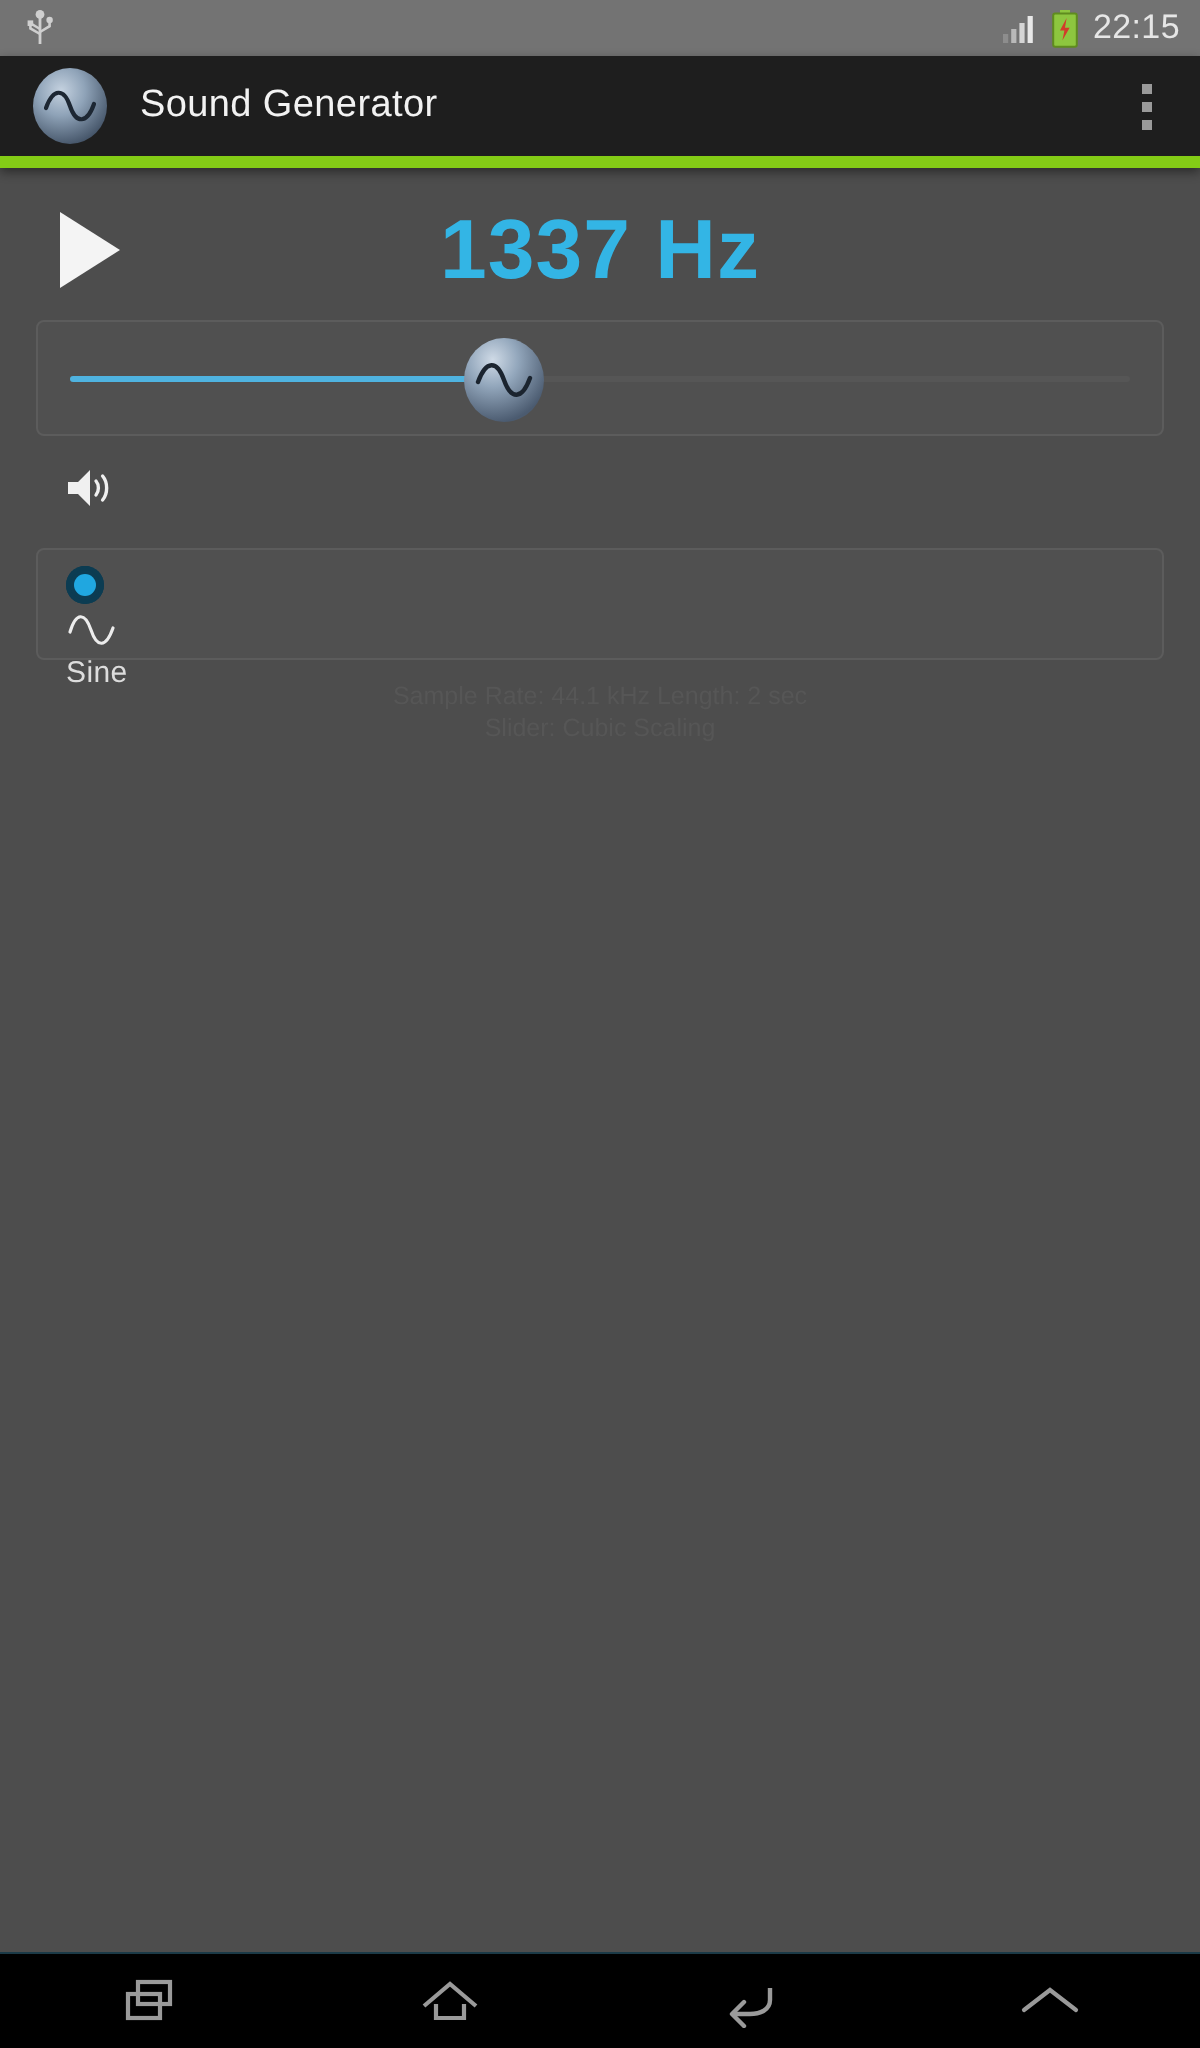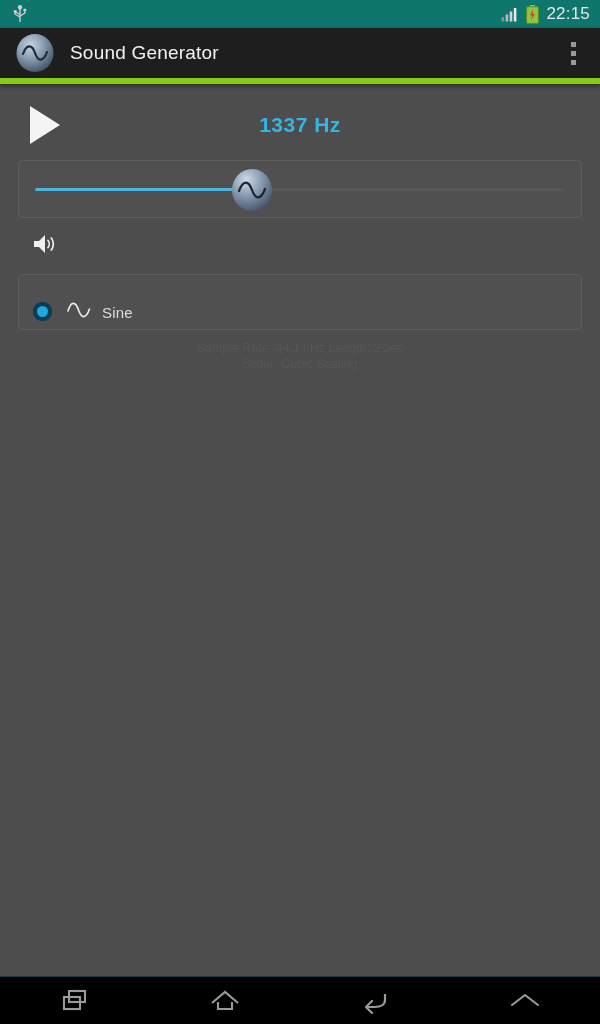--- a/index.html
+++ b/index.html
@@ -6,21 +6,21 @@
   html,body{
     width:600px; height:1024px; overflow:hidden;
     background:#4a4a4a;
     font-family:"Liberation Sans", sans-serif;
     -webkit-font-smoothing:antialiased;
   }
   .screen{ position:relative; width:600px; height:1024px; background:#4d4d4d; }
 
   
   .statusbar{
-    height:28px; background:#0f766e; display:flex; align-items:center;
+    height:28px; background:#737373; display:flex; align-items:center;
     padding:0 10px 0 12px; color:#d8d8d8;
   }
   .sb-left{ display:flex; align-items:center; gap:8px; flex:1; }
   .sb-right{ display:flex; align-items:center; gap:7px; }
   .usb-icon{ width:16px; height:18px; display:block; }
   .signal-icon{ width:18px; height:15px; display:block; }
   .battery-icon{ width:13px; height:19px; display:block; }
   .clock{ font-size:17px; color:#e6e6e6; letter-spacing:.2px; }
 
   
@@ -45,21 +45,21 @@
   }
   .play-btn{
     width:54px; height:48px; display:flex; align-items:center;
     justify-content:center; cursor:pointer; flex:0 0 54px;
   }
   .play-tri{
     width:0;height:0;border-left:30px solid #f4f4f4;
     border-top:19px solid transparent;border-bottom:19px solid transparent;
   }
   .freq-text{
-    flex:1; text-align:center; font-size:21px; font-weight:bold;
+    flex:1; text-align:center; font-size:42px; font-weight:bold;
     color:#33b5e5; letter-spacing:.5px; margin-right:54px;
   }
 
   
   .panel{
     background:#505050; border:1px solid #5c5c5c; border-radius:4px;
   }
   .slider-panel{ height:58px; position:relative; margin-top:2px; }
   .slider-track{
     position:absolute; left:16px; right:16px; top:50%;
@@ -77,21 +77,21 @@
   
   .volume-panel{
     height:36px; margin-top:8px; display:flex; align-items:center;
     padding-left:14px; position:relative;
   }
   .vol-icon{ width:30px; height:24px; display:block; }
 
   
   .wave-panel{ margin-top:12px; padding:8px 0; }
   .wave-item{
-    height:38px; display:flex; align-items:flex-end; padding:0 14px; cursor:pointer;
+    height:38px; display:flex; align-items:flex-start; padding:0 14px; cursor:pointer;flex-direction:column;
   }
   .radio{
     width:19px; height:19px; border-radius:50%; flex:0 0 19px;
     display:flex; align-items:center; justify-content:center;
     margin-right:14px; position:relative;
   }
   .radio.off{ background:#4b4b4b; box-shadow:inset 0 0 0 1px #555; }
   .radio.on{
     background:#0c3c52; box-shadow:inset 0 0 0 2px #0c3c52;
   }

